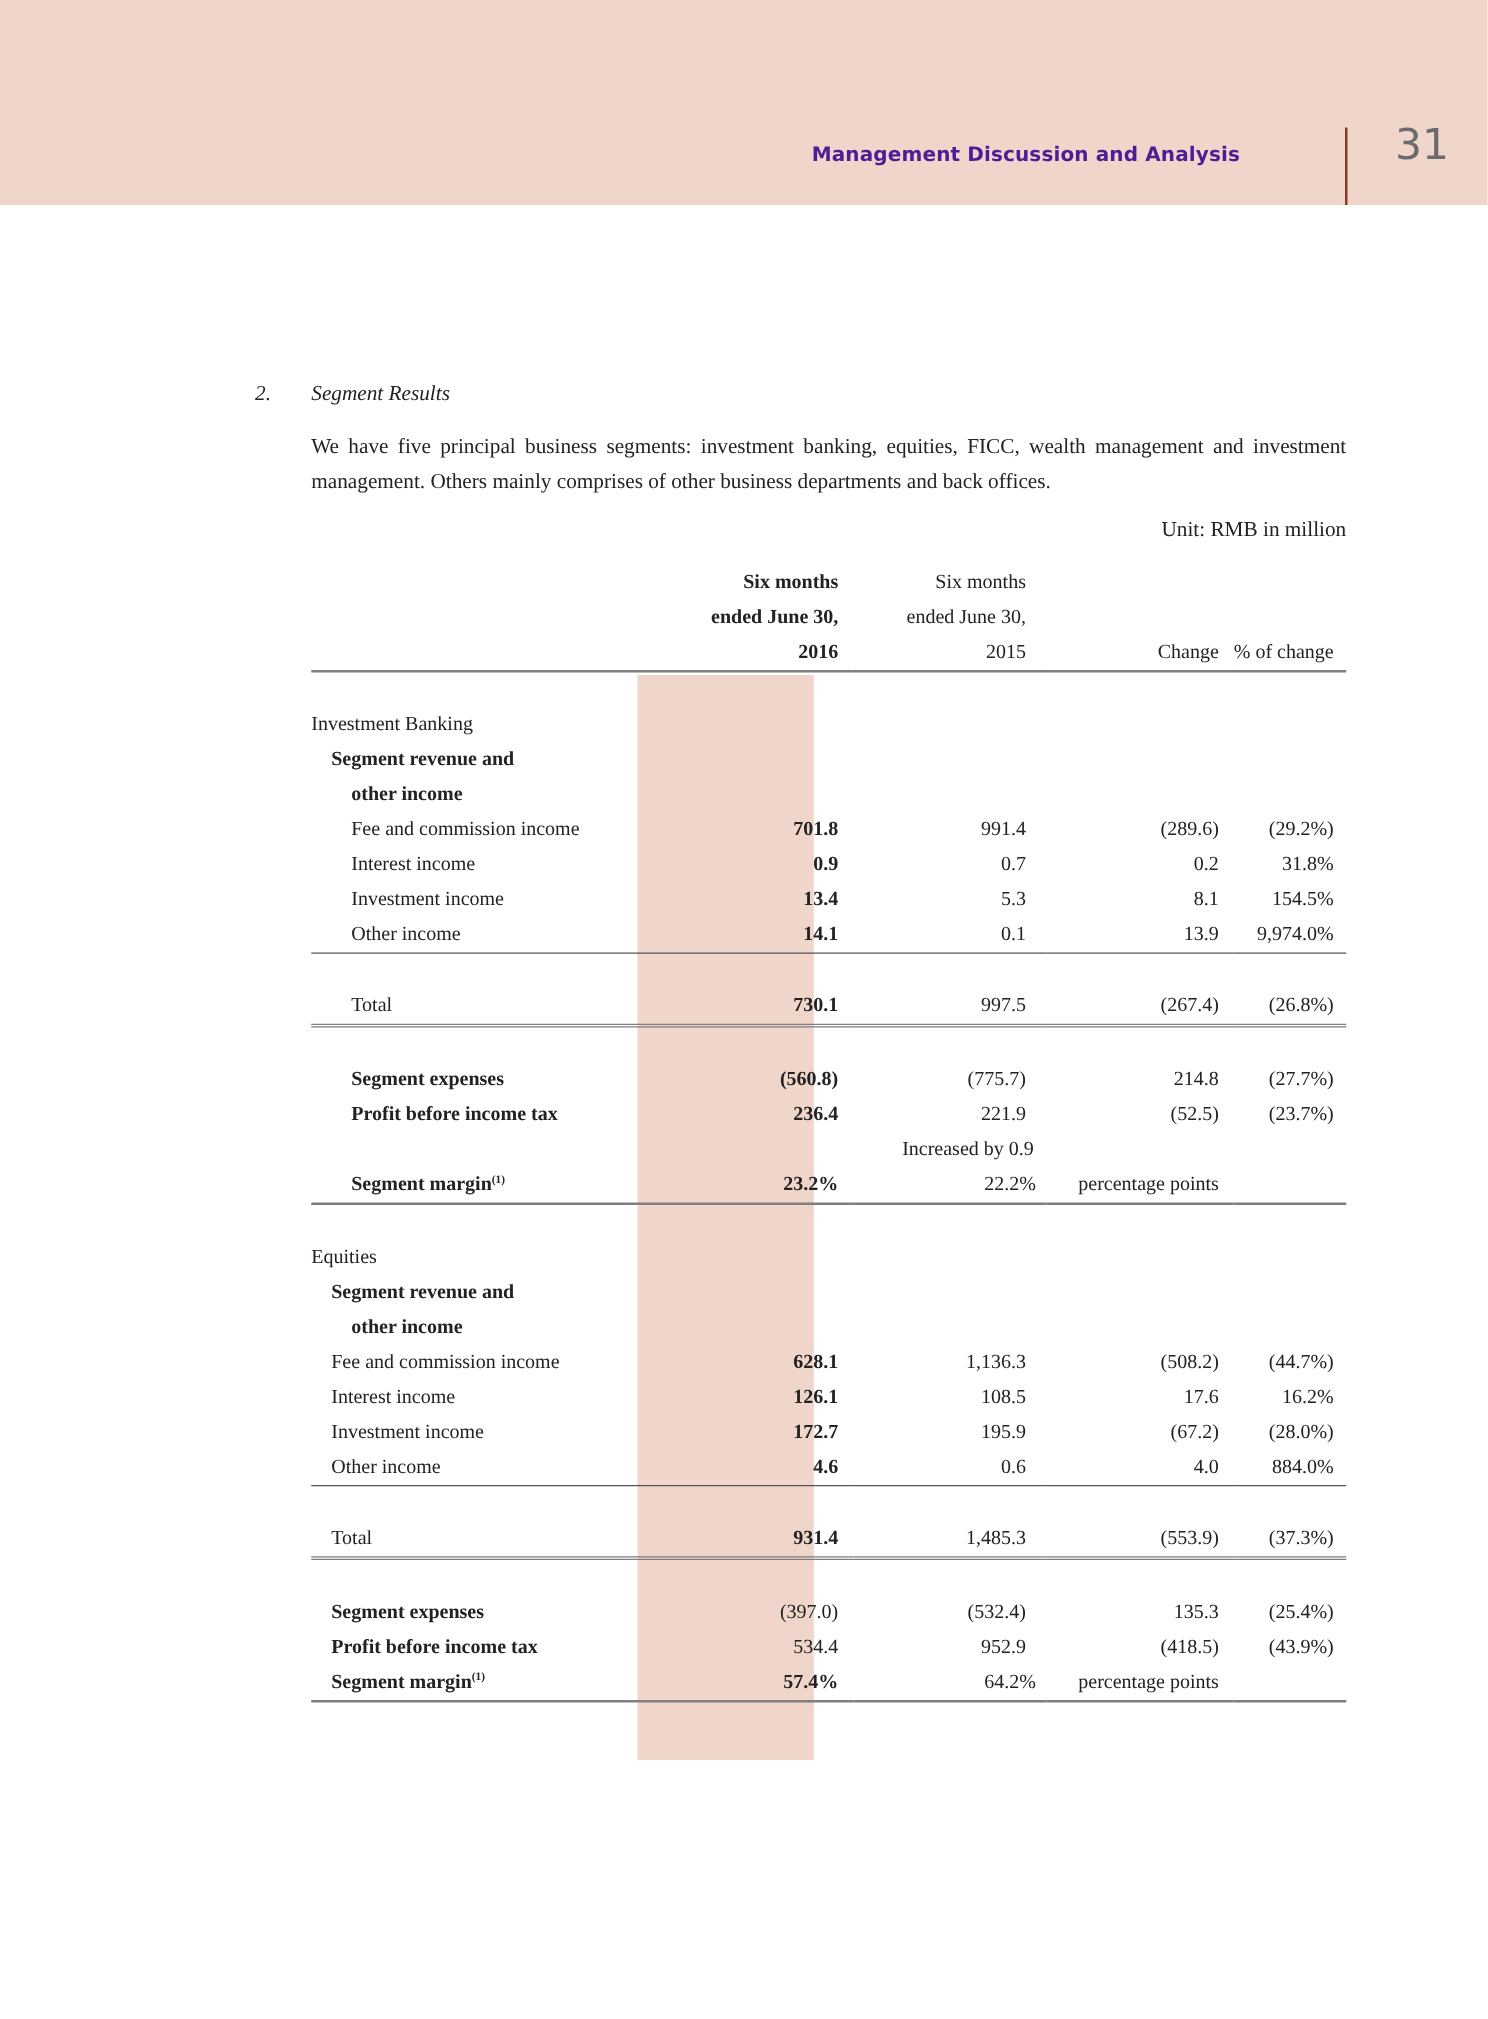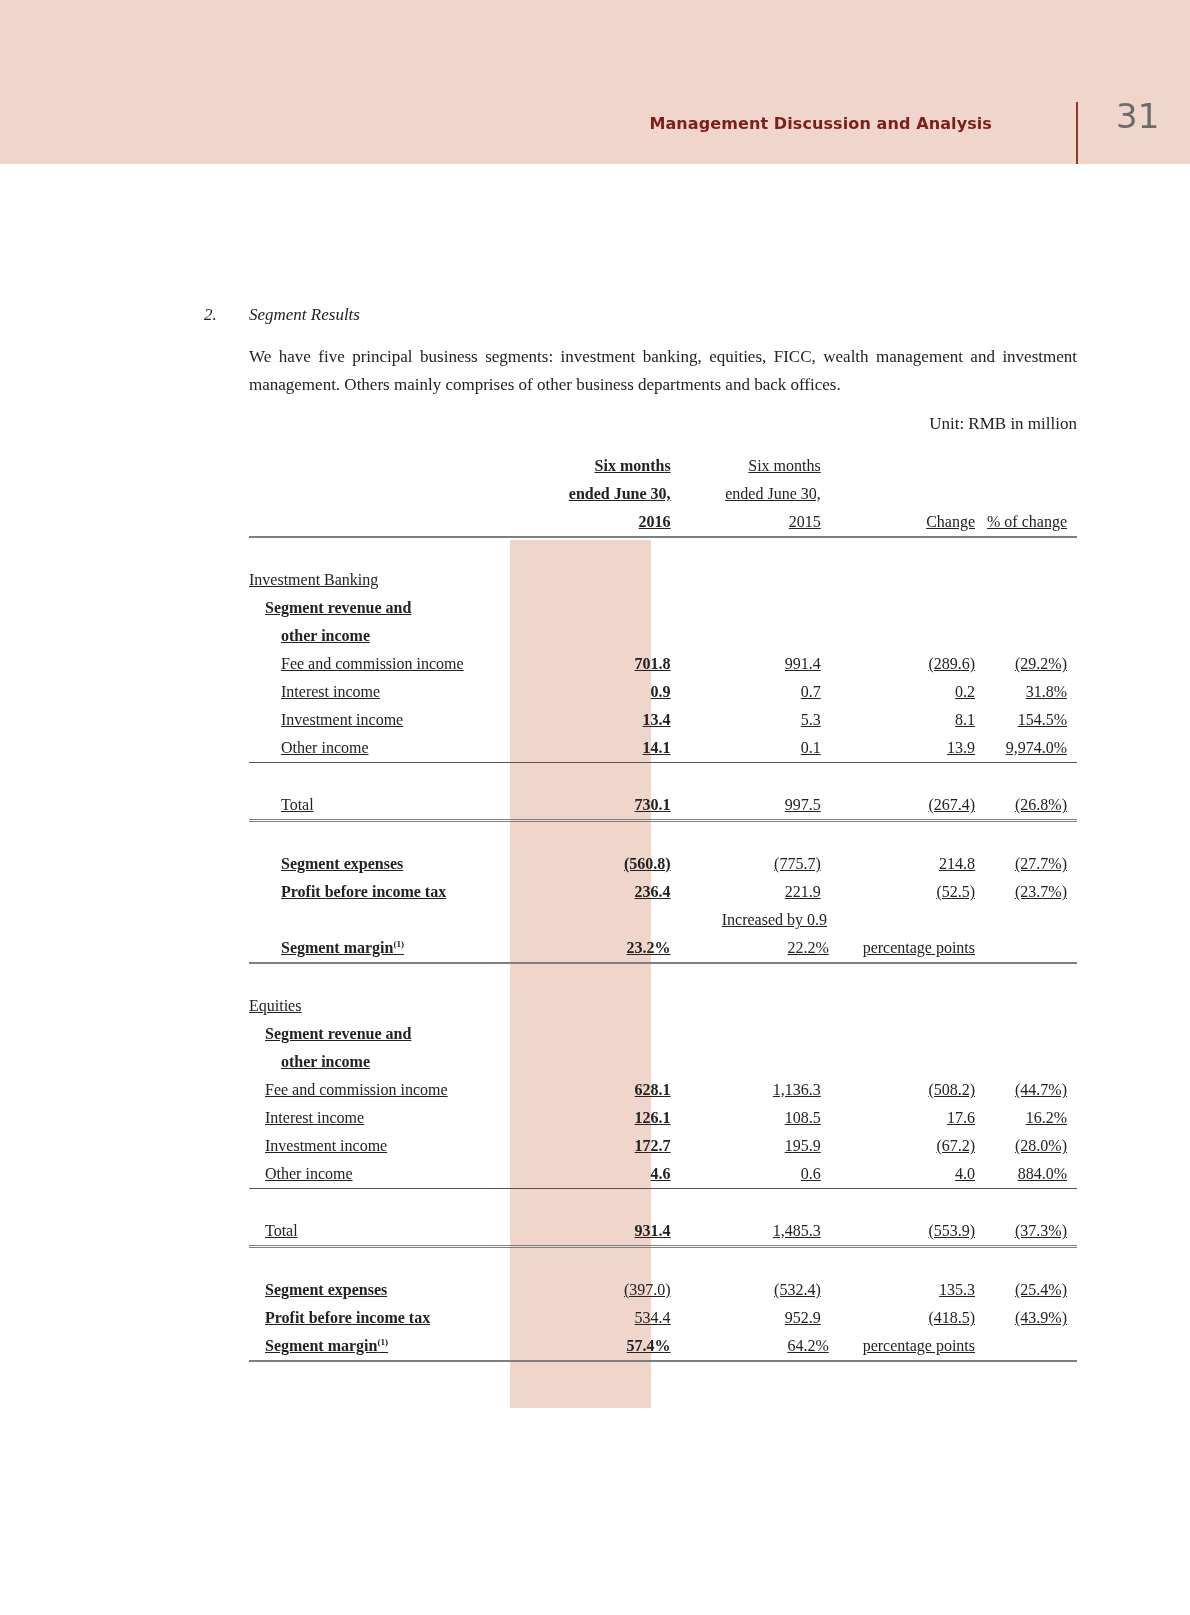--- a/index.html
+++ b/index.html
@@ -8,21 +8,21 @@
       font-family: "Liberation Serif", "DejaVu Serif", serif; color: #222;
       overflow: hidden;
     }
     .header-band {
       position: absolute; left: 0; top: 0; width: 1190px; height: 164px;
       background: #EFD5CA;
     }
     .header-title {
       position: absolute; right: 198px; top: 114px;
       font-family: "DejaVu Sans", "Liberation Sans", sans-serif;
-      font-size: 16px; font-weight: bold; color: #7f1d1d; letter-spacing: 0.1px;
+      font-size: 16px; font-weight: bold; color: #4c1d95; letter-spacing: 0.1px;
     }
     .header-divider {
       position: absolute; left: 1076px; top: 102px; width: 1.5px; height: 62px;
       background: #8B3A2A;
     }
     .page-number {
       position: absolute; left: 1116px; top: 96px;
       font-family: "DejaVu Sans", "Liberation Sans", sans-serif;
       font-size: 34px; color: #6b6b6b; font-weight: normal;
     }
@@ -33,21 +33,21 @@
       position: absolute; left: 249px; top: 305px; font-style: italic; font-size: 17px;
     }
     .intro {
       position: absolute; left: 249px; top: 343px; width: 828px;
       font-size: 17px; line-height: 28px; text-align: justify;
     }
     .unit {
       position: absolute; right: 113px; top: 414px; font-size: 17px;
     }
 
-    .table-wrap { position: absolute; left: 249px; top: 452px; width: 828px; text-decoration: underline; }
+    .table-wrap { position: absolute; left: 249px; top: 452px; width: 828px; }
     .hl-col {
       position: absolute; left: 261px; width: 141px; background: #EFD5CA;
     }
     table.seg { border-collapse: collapse; width: 828px; position: relative; font-size: 16px; }
     table.seg td { padding: 0; height: 28px; line-height: 28px; vertical-align: bottom; white-space: nowrap; }
     td.c-label { width: 255px; text-align: left; }
     td.c-2016 { width: 147px; text-align: right; padding-right: 12px !important; font-weight: bold; }
     td.c-2015 { width: 141px; text-align: right; padding-right: 16px !important; }
     td.c-chg  { width: 140px; text-align: right; padding-right: 12px !important; }
     td.c-pct  { text-align: right; padding-right: 10px !important; }

